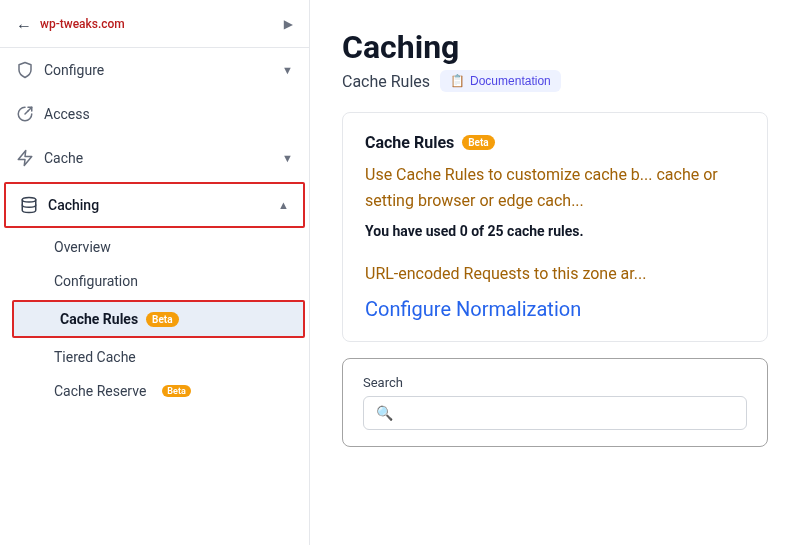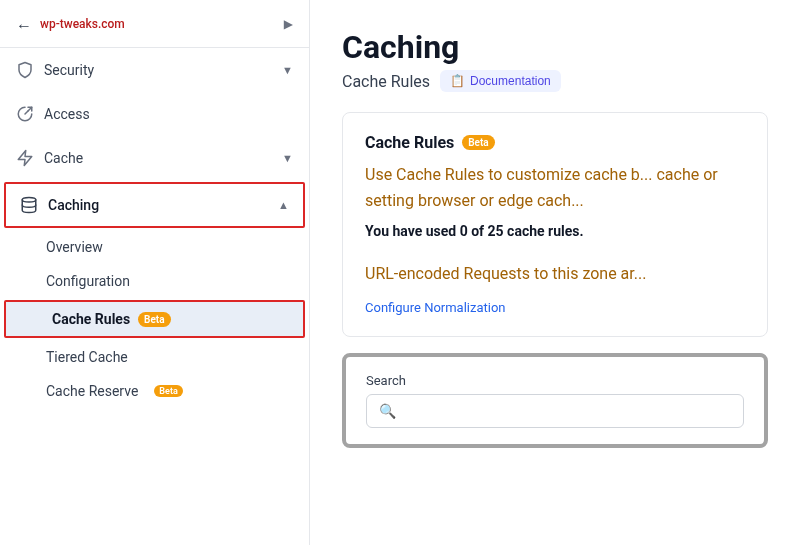--- a/index.html
+++ b/index.html
@@ -81,20 +81,21 @@
     }
 
     .chevron-icon {
       color: #6b7280;
       font-size: 11px;
     }
 
     
     .sub-items {
       padding-left: 0;
+      margin-left: 8px;
     }
 
     .sub-item {
       padding: 9px 16px 9px 46px;
       font-size: 14px;
       color: #374151;
       cursor: pointer;
     }
 
     .sub-item.active {
@@ -199,27 +200,27 @@
     .card-bold-text {
       font-size: 14px;
       font-weight: 700;
       color: #111827;
       margin-bottom: 22px;
     }
 
     .card-link {
       color: #2563eb;
       text-decoration: none;
-      font-size: 13px;
+      font-size: 20px;
       cursor: pointer;
     }
 
     
     .search-section {
-      border: 4px solid #a3a3a3;
+      border: 1px solid #a3a3a3;
       border-radius: 8px;
       padding: 16px 20px;
     }
 
     .search-label {
       font-size: 13px;
       color: #374151;
       margin-bottom: 6px;
       font-weight: 400;
     }
@@ -282,21 +283,21 @@
     <span style="color:#6b7280; font-size:12px;">▶</span>
   </div>
 
   <div class="nav-item">
     <div class="nav-item-left">
       <span class="nav-item-icon icon-shield">
         <svg width="18" height="18" viewBox="0 0 24 24" fill="none" stroke="#6b7280" stroke-width="2" stroke-linecap="round" stroke-linejoin="round">
           <path d="M12 22s8-4 8-10V5l-8-3-8 3v7c0 6 8 10 8 10z"></path>
         </svg>
       </span>
-      <span class="nav-item-label">Security</span>
+      <span class="nav-item-label">Configure</span>
     </div>
     <span class="chevron-icon">▼</span>
   </div>
 
   <div class="nav-item">
     <div class="nav-item-left">
       <span class="nav-item-icon icon-access">
         <svg width="18" height="18" viewBox="0 0 24 24" fill="none" stroke="#6b7280" stroke-width="2" stroke-linecap="round" stroke-linejoin="round">
           <path d="M21 12c0 4.97-4.03 9-9 9S3 16.97 3 12 7.03 3 12 3"></path>
           <path d="M16 8l-4 4"></path>

